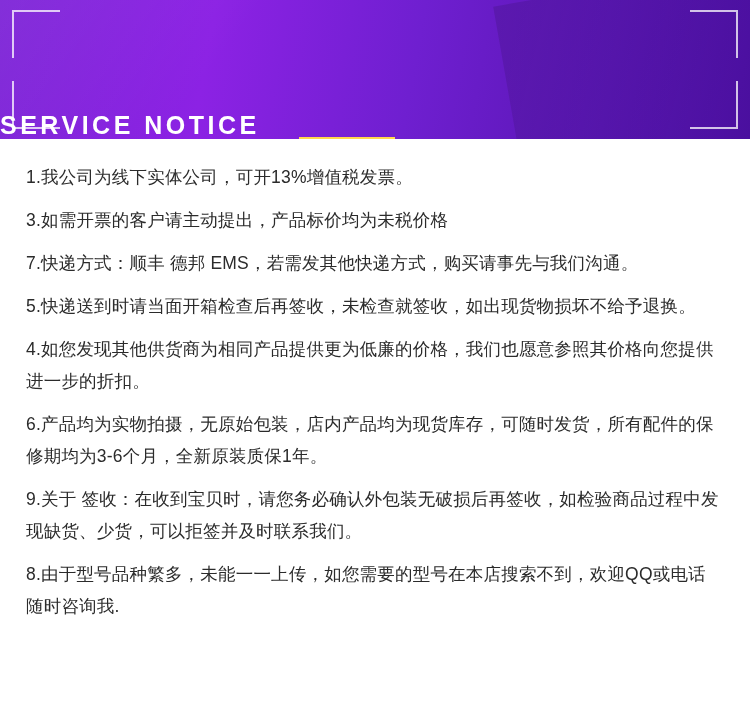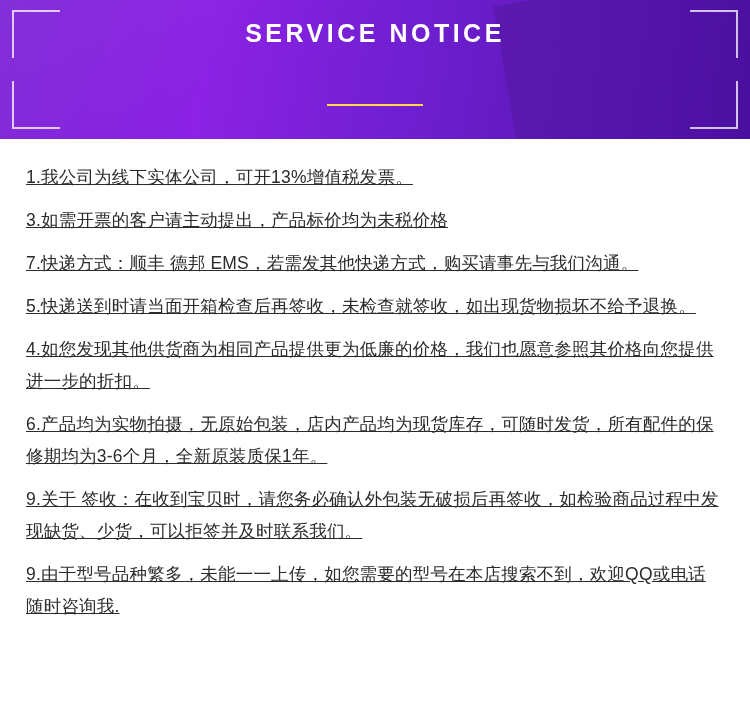--- a/index.html
+++ b/index.html
@@ -55,22 +55,22 @@
   .corner.tl { top: 10px; left: 12px; border-top-width: 2px; border-left-width: 2px; }
   .corner.tr { top: 10px; right: 12px; border-top-width: 2px; border-right-width: 2px; }
   .corner.bl { bottom: 10px; left: 12px; border-bottom-width: 2px; border-left-width: 2px; }
   .corner.br { bottom: 10px; right: 12px; border-bottom-width: 2px; border-right-width: 2px; }
 
   .banner-inner {
     position: relative;
     z-index: 3;
     height: 100%;
     display: flex;
-    flex-direction: column;
-    align-items: center;
+    flex-direction: row;
+    align-items: flex-end;
     justify-content: flex-start;
     padding-top: 20px;
     box-sizing: border-box;
     gap: 39px;
   }
   .title-en {
     color: #ffffff;
     font-size: 25px;
     font-weight: bold;
     letter-spacing: 3.5px;
@@ -98,21 +98,20 @@
     padding: 22px 24px 0 26px;
     box-sizing: border-box;
   }
   .notice-item {
     color: #2b2b2b;
     font-size: 17.5px;
     line-height: 32px;
     margin: 0 0 11px 0;
     letter-spacing: 0.2px;
     text-align: left;
-    text-decoration: underline;
   }
 </style>
 </head>
 <body>
 
 <div class="page">
 
   <div class="banner">
     <div class="banner-diag"></div>
     <div class="banner-diag2"></div>
@@ -129,16 +128,16 @@
   </div>
 
   <div class="content">
     <p class="notice-item">1.我公司为线下实体公司，可开13%增值税发票。</p>
     <p class="notice-item">3.如需开票的客户请主动提出，产品标价均为未税价格</p>
     <p class="notice-item">7.快递方式：顺丰 德邦 EMS，若需发其他快递方式，购买请事先与我们沟通。</p>
     <p class="notice-item">5.快递送到时请当面开箱检查后再签收，未检查就签收，如出现货物损坏不给予退换。</p>
     <p class="notice-item">4.如您发现其他供货商为相同产品提供更为低廉的价格，我们也愿意参照其价格向您提供进一步的折扣。</p>
     <p class="notice-item">6.产品均为实物拍摄，无原始包装，店内产品均为现货库存，可随时发货，所有配件的保修期均为3-6个月，全新原装质保1年。</p>
     <p class="notice-item">9.关于 签收：在收到宝贝时，请您务必确认外包装无破损后再签收，如检验商品过程中发现缺货、少货，可以拒签并及时联系我们。</p>
-    <p class="notice-item">9.由于型号品种繁多，未能一一上传，如您需要的型号在本店搜索不到，欢迎QQ或电话 随时咨询我.</p>
+    <p class="notice-item">8.由于型号品种繁多，未能一一上传，如您需要的型号在本店搜索不到，欢迎QQ或电话 随时咨询我.</p>
   </div>
 
 </div>
 
 </body></html>

